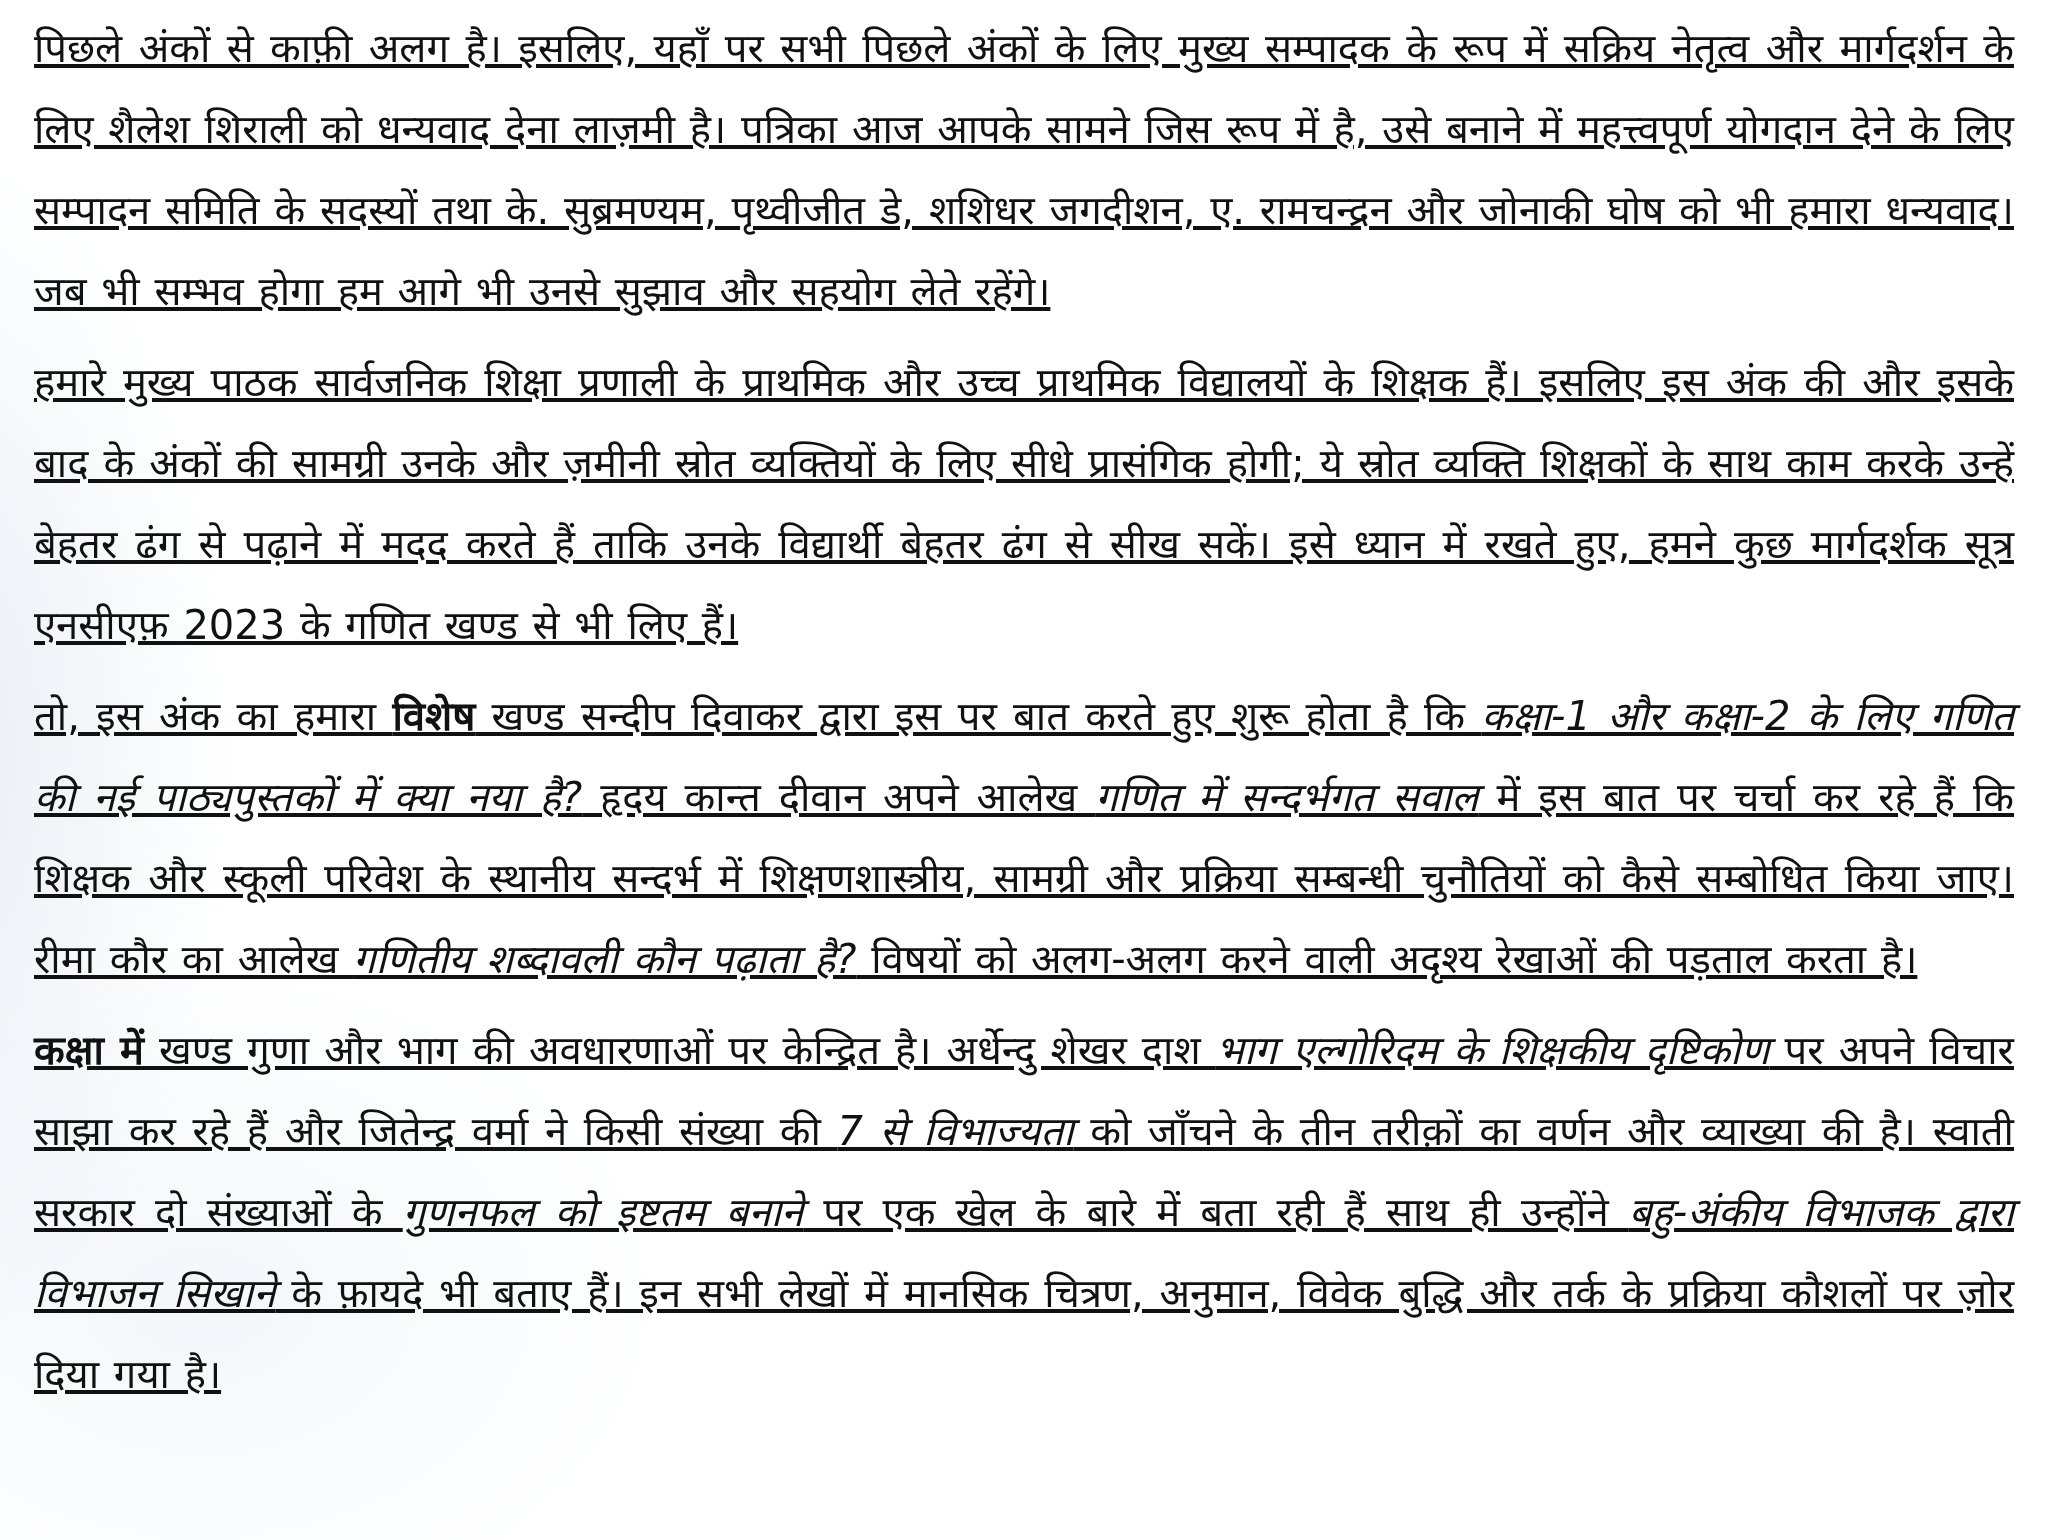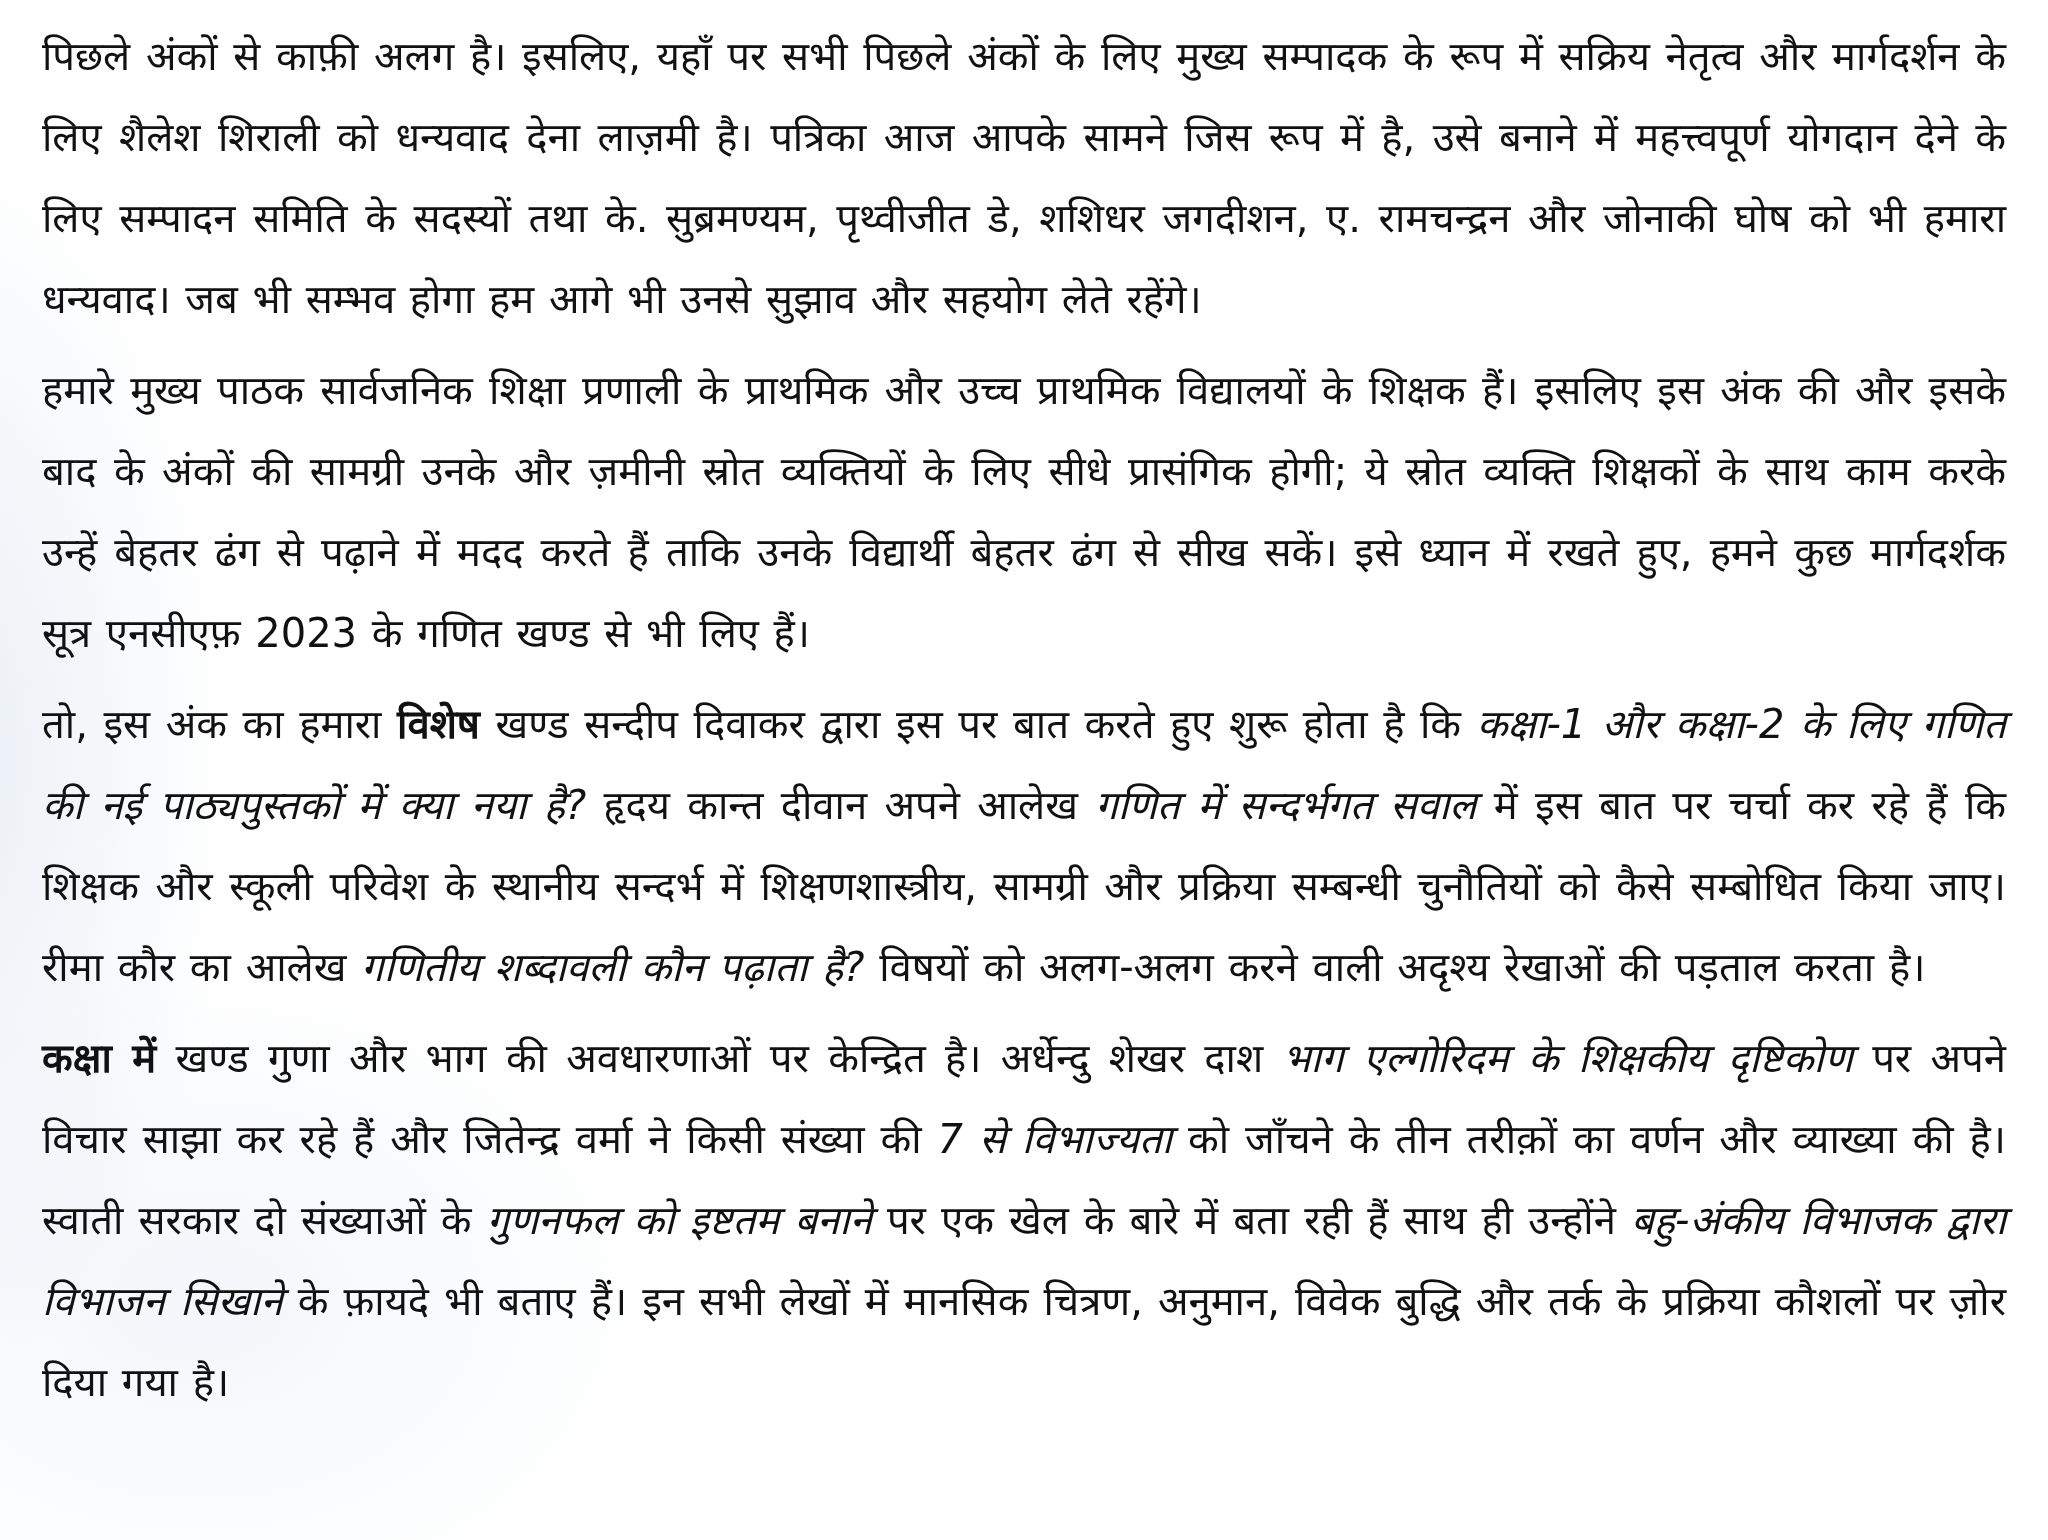--- a/index.html
+++ b/index.html
@@ -24,27 +24,28 @@
         radial-gradient(ellipse 700px 500px at 200px 1300px, rgba(232,238,246,0.5), rgba(255,255,255,0) 70%);
       pointer-events: none;
     }
     .page {
       position: absolute;
       left: 34px;
       top: 8px;
       width: 1980px;
     }
     .para {
-      margin: 8px;
+      margin: 0;
       font-size: 40px;
       line-height: 81px;
       text-align: justify;
       text-align-last: left;
       letter-spacing: 0px;
       word-spacing: 2px;
+      text-decoration: underline;
     }
     .para + .para {
       margin-top: 10px;
     }
     .b { font-weight: bold; }
     .i { font-style: italic; }
   </style>
 </head>
 <body>
 

